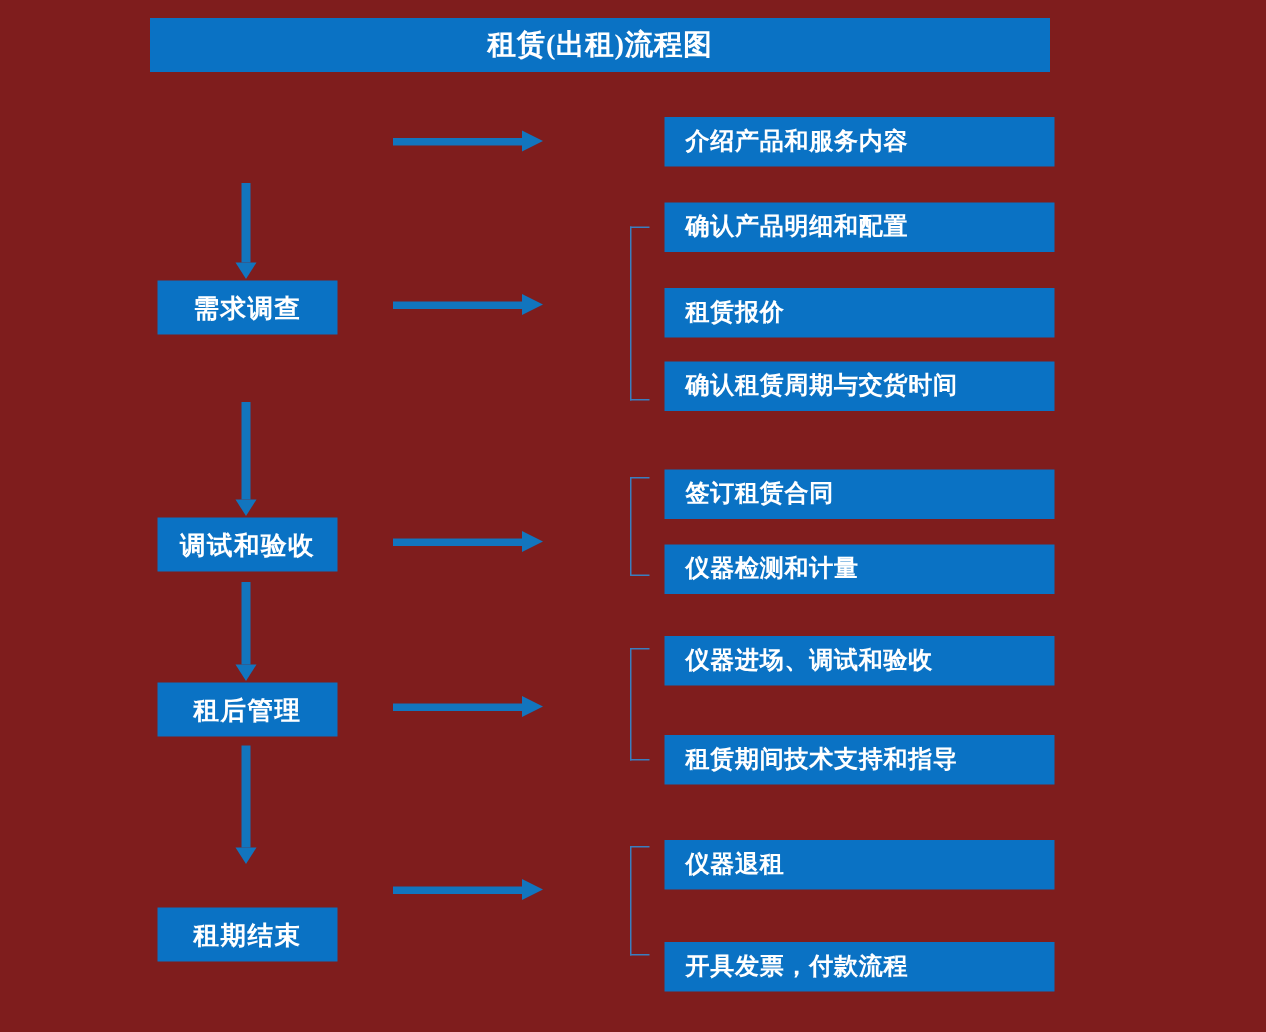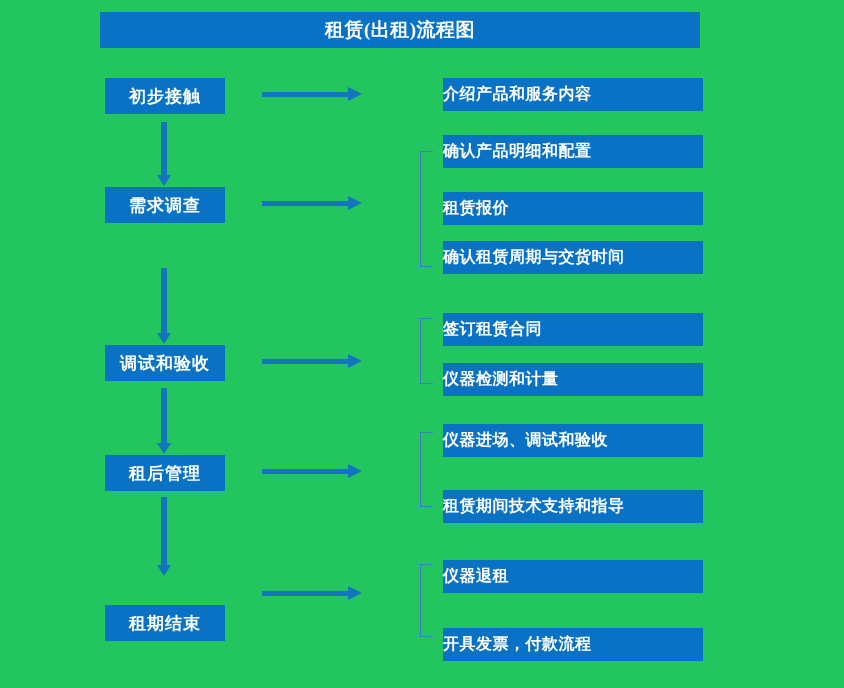--- a/index.html
+++ b/index.html
@@ -8,21 +8,21 @@
     padding: 0;
     background: #ffffff;
   }
   body {
     font-family: "Liberation Serif", "DejaVu Serif", serif;
   }
   #canvas {
     position: relative;
     width: 844px;
     height: 688px;
-    background: #22c55e;
+    background: #7f1d1d;
     overflow: hidden;
   }
 
   
   .title-bar {
     position: absolute;
     left: 100px;
     top: 12px;
     width: 600px;
     height: 36px;
@@ -57,20 +57,21 @@
     position: absolute;
     left: 443px;
     width: 260px;
     height: 33px;
     background: #0a72c4;
     color: #ffffff;
     font-size: 16px;
     font-weight: bold;
     display: flex;
     align-items: center;
+    padding-left: 14px;
     box-sizing: border-box;
     letter-spacing: 0.5px;
   }
 
   
   .h-arrow {
     position: absolute;
     left: 262px;
     width: 100px;
     height: 14px;
@@ -128,21 +129,20 @@
     box-sizing: border-box;
   }
 </style>
 </head>
 <body>
 
 <div id="canvas">
 
   <div class="title-bar">租赁(出租)流程图</div>
 
-  <div class="stage-box" style="top:78px;">初步接触</div>
 
   <div class="stage-box" style="top:187px;">需求调查</div>
 
   <div class="stage-box" style="top:345px;">调试和验收</div>
 
   <div class="stage-box" style="top:455px;">租后管理</div>
 
   <div class="stage-box" style="top:577px;margin-top:28px;">租期结束</div>
 
   <div class="v-arrow" style="top:122px; height:64px;">

